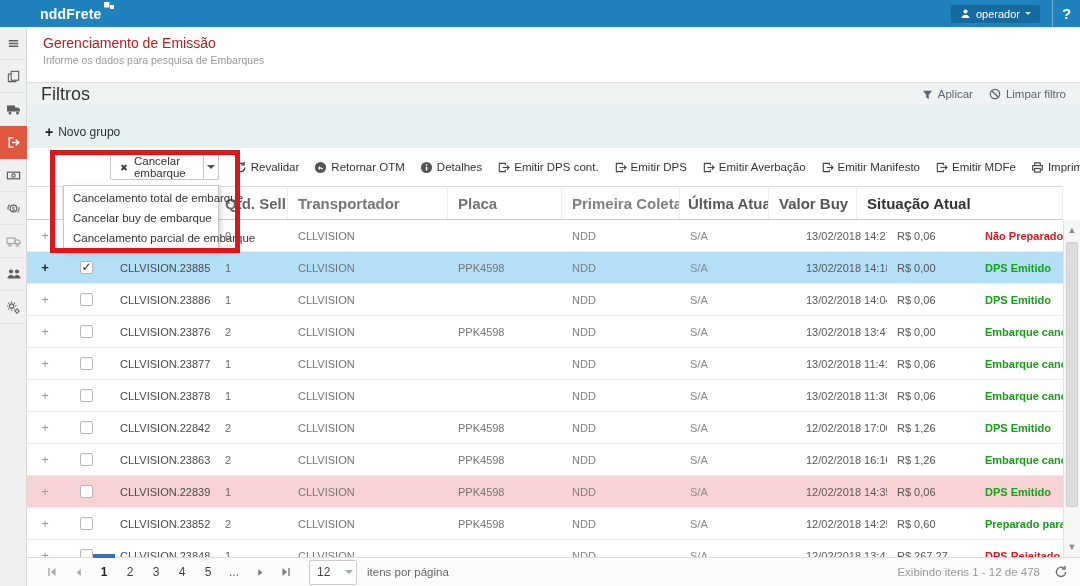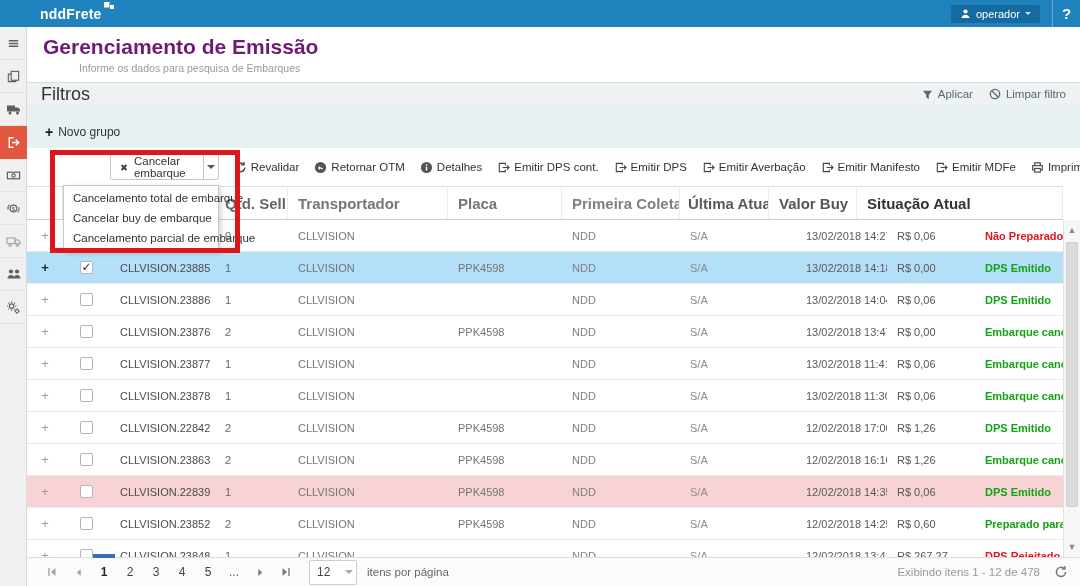--- a/index.html
+++ b/index.html
@@ -16,22 +16,22 @@
   .help-btn { width:28px; height:27px; display:flex; align-items:center; justify-content:center; border-left:1px solid rgba(255,255,255,.35); color:#fff; font-weight:bold; font-size:15px; }
 
   
   .sidebar { position:absolute; left:0; top:27px; width:27px; height:559px; background:#f0f0f0; border-right:1px solid #d9d9d9; z-index:5; }
   .side-item { width:27px; height:33px; display:flex; align-items:center; justify-content:center; border-bottom:1px solid #e4e4e4; }
   .side-item.active { background:#E2573F; border-bottom-color:#E2573F; }
 
   
   .main { position:absolute; left:27px; top:27px; width:1053px; height:559px; background:#fff; }
   .page-head { position:absolute; left:0; top:0; width:100%; height:55px; padding:8px 16px 0; }
-  .page-title { font-size:21px; font-weight:700; color:#701a75; }
-  .page-sub { font-size:10.5px; color:#9a9a9a; margin-top:3px;margin-left:36px; }
+  .page-title { font-size:14px; font-weight:400; color:#b91c1c; }
+  .page-sub { font-size:10.5px; color:#9a9a9a; margin-top:3px; }
 
   .filters-bar { position:absolute; left:0; top:55px; width:100%; height:23px; background:#eef2f2; border-top:1px solid #dcdcdc; display:flex; align-items:center; padding:0 14px; }
   .filters-label { font-size:18px; color:#333; }
   .filters-actions { margin-left:auto; display:flex; align-items:center; gap:16px; }
   .flt-btn { display:flex; align-items:center; gap:5px; font-size:11.5px; color:#5a6670; }
 
   .group-bar { position:absolute; left:0; top:78px; width:100%; height:43px; background:#e7f1f1; display:flex; align-items:flex-end; padding:0 0 9px 18px; }
   .new-group { display:flex; align-items:center; gap:5px; font-size:12px; color:#333; }
   .plus-glyph { font-weight:bold; font-size:14px; color:#1a1a1a; line-height:10px; }
 

